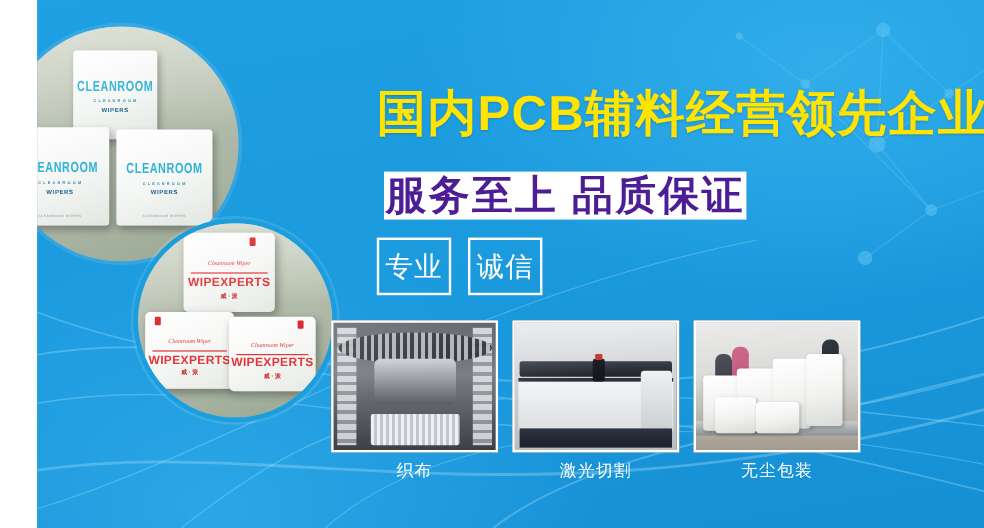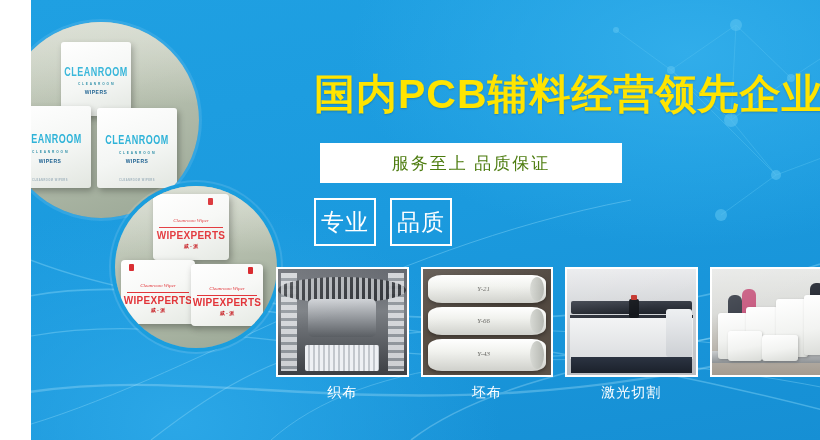--- a/index.html
+++ b/index.html
@@ -184,23 +184,23 @@
     left: 289px;
     top: 143px;
     width: 302px;
     height: 40px;
     background: #ffffff;
     display: flex;
     align-items: center;
     justify-content: center;
   }
   #subbanner span {
-    color: #4d7c0f;
-    font-size: 17px;
-    font-weight: normal;
+    color: #4c1d95;
+    font-size: 34px;
+    font-weight: bold;
     letter-spacing: 2px;
     white-space: nowrap;
   }
 
   
   #keywords {
     position: absolute;
     left: 283px;
     top: 198px;
     display: flex;
@@ -538,57 +538,40 @@
 
   <div id="subbanner">
     <span>服务至上 品质保证</span>
   </div>
 
   <div id="keywords">
     <div class="kw-box">
       <span>专业</span>
     </div>
     <div class="kw-box">
-      <span>品质</span>
+      <span>诚信</span>
     </div>
   </div>
 
   <div id="strip">
 
     <div class="strip-cell">
       <div class="strip-img">
         <div class="ph-knit">
           <div class="knit-col l"></div>
           <div class="knit-col r"></div>
           <div class="knit-ring"></div>
           <div class="knit-drum"></div>
           <div class="knit-fabric"></div>
         </div>
         <div class="glare"></div>
       </div>
       <div class="strip-cap">织布</div>
     </div>
 
-    <div class="strip-cell">
-      <div class="strip-img">
-        <div class="ph-rolls">
-          <div class="roll" style="top:6px;">
-              <span class="mk">Y-21</span>
-            </div>
-          <div class="roll" style="top:38px;">
-              <span class="mk">Y-66</span>
-            </div>
-          <div class="roll" style="top:70px; height:32px;">
-              <span class="mk">Y-43</span>
-            </div>
-        </div>
-        <div class="glare"></div>
-      </div>
-      <div class="strip-cap">坯布</div>
-    </div>
 
     <div class="strip-cell">
       <div class="strip-img">
         <div class="ph-laser">
           <div class="laser-bed"></div>
           <div class="laser-gantry"></div>
           <div class="laser-head"></div>
           <div class="laser-panel"></div>
           <div class="laser-body"></div>
         </div>
@@ -606,17 +589,18 @@
           <div class="pk-table"></div>
           <div class="pk-bale" style="left:6px; top:44px; width:30px; height:46px;"></div>
           <div class="pk-bale" style="left:34px; top:38px; width:32px; height:52px;"></div>
           <div class="pk-bale" style="left:64px; top:30px; width:32px; height:58px;"></div>
           <div class="pk-bale" style="left:92px; top:26px; width:30px; height:60px;"></div>
           <div class="pk-bale" style="left:16px; top:62px; width:34px; height:30px;"></div>
           <div class="pk-bale" style="left:50px; top:66px; width:36px; height:26px;"></div>
         </div>
         <div class="glare"></div>
       </div>
+      <div class="strip-cap">无尘包装</div>
     </div>
 
   </div>
 
 </div>
 
 </body></html>

